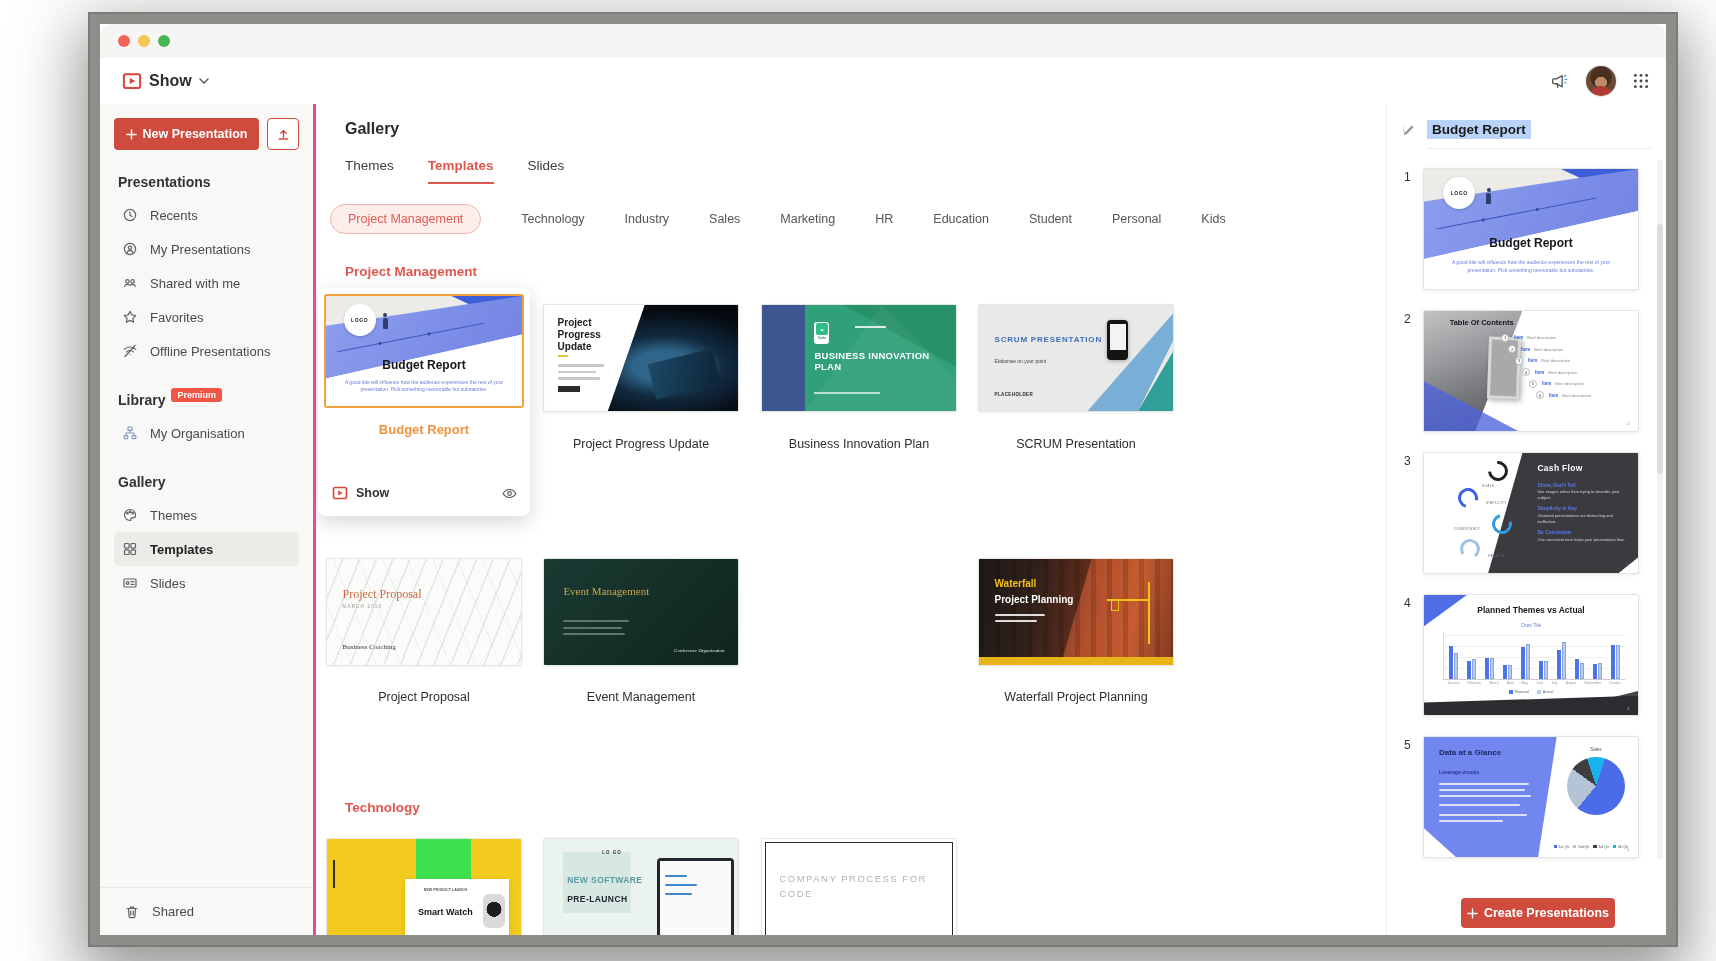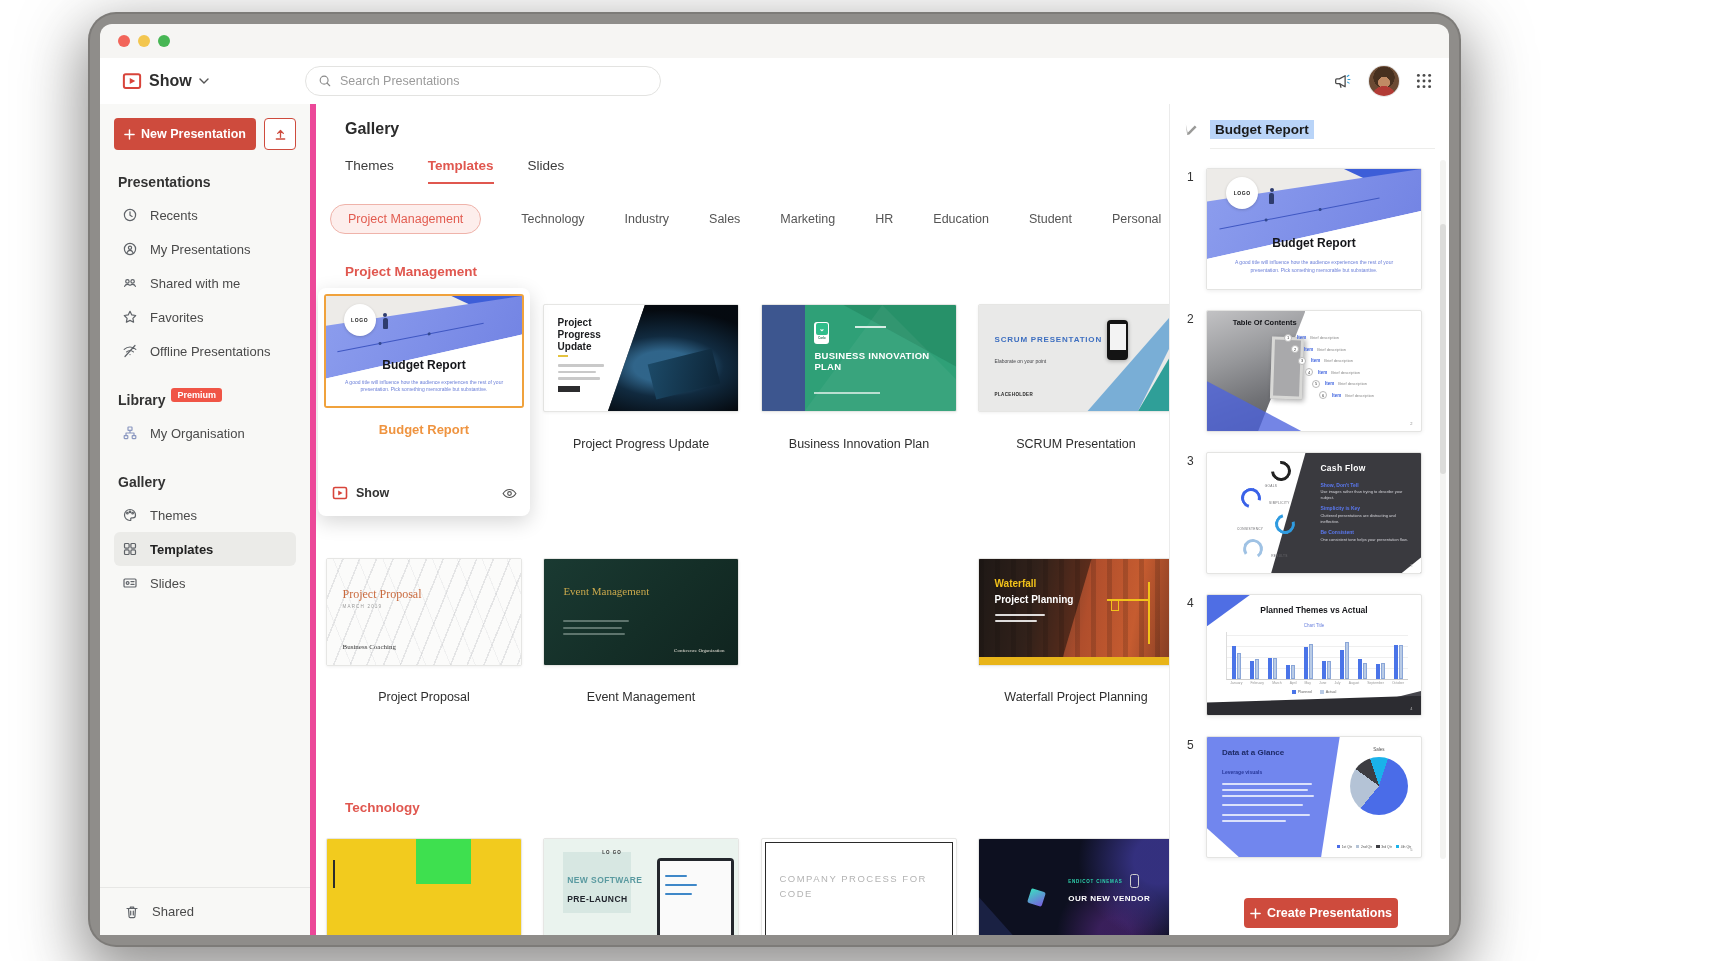--- a/index.html
+++ b/index.html
@@ -1,17 +1,17 @@
 <!DOCTYPE html>
 <html><head>
 <meta charset="utf-8">
 <style>
   *{margin:0;padding:0;box-sizing:border-box}
   html,body{width:1716px;height:961px;background:#fff;font-family:"Liberation Sans",sans-serif;overflow:hidden}
-  .window{position:absolute;left:100px;top:24px;width:1349px;height:911px;background:#fff;border-radius:16px;
+  .window{position:absolute;left:100px;top:24px;width:1566px;height:911px;background:#fff;border-radius:0;
     box-shadow:0 0 0 10px #8f8d8a,0 0 0 12px #7d7b78,0 22px 60px 20px rgba(60,58,56,.55)}
   
   .titlebar{height:34px;background:#f6f5f3;border-radius:12px 12px 0 0;display:flex;align-items:center;padding-left:18px;gap:8px}
   .tl{width:12px;height:12px;border-radius:50%}
   .tl.red{background:#f2655a}.tl.yel{background:#f3c64f}.tl.grn{background:#47b654}
   
   .header{height:46px;background:#fff;position:relative;display:flex;align-items:center}
   .brand{display:flex;align-items:center;gap:7px;margin-left:22px;cursor:pointer}
   .brand-name{font-size:16px;font-weight:700;color:#2e2e2e}
   .searchbar{position:absolute;left:205px;width:356px;height:30px;border:1px solid #e3e3e1;border-radius:15px;background:#fff;display:flex;align-items:center;padding:0 12px;gap:8px}
@@ -19,21 +19,21 @@
   .searchbar input::placeholder{color:#9b9b9b}
   .hright{position:absolute;right:16px;display:flex;align-items:center;gap:16px}
   .avatar{width:30px;height:30px;border-radius:50%;background:
     radial-gradient(circle at 50% 108%, #b23b35 0 34%, transparent 35%),
     radial-gradient(circle at 50% 55%, #c08a64 0 26%, transparent 27%),
     radial-gradient(circle at 50% 38%, #47301f 0 44%, transparent 45%),
     #6b4a33;box-shadow:0 0 0 1px #e8e8e8}
   
   .bodyrow{display:flex;height:831px}
   
-  .sidebar{width:216px;background:#f8f8f6;border-right:6px solid #ec4899;position:relative;padding:14px 14px 0 14px;flex:none}
+  .sidebar{width:216px;background:#f8f8f6;border-right:3px solid #ec4899;position:relative;padding:14px 14px 0 14px;flex:none}
   .btnrow{display:flex;gap:8px}
   .btn-new{flex:1;height:32px;background:#ce4b3d;border-radius:4px;color:#fff;font-size:12.5px;font-weight:700;display:flex;align-items:center;justify-content:center;gap:6px;cursor:pointer}
   .btn-upload{width:32px;height:32px;background:#fff;border:1px solid #ce4b3d;border-radius:4px;display:flex;align-items:center;justify-content:center;cursor:pointer}
   .side-h{font-size:14px;font-weight:700;color:#333;margin:24px 0 8px 4px;display:flex;align-items:center;gap:6px}
   .badge{background:#f05546;color:#fff;font-size:9px;font-weight:700;border-radius:3px;padding:2px 6px;position:relative;top:-5px}
   .side-item{height:34px;display:flex;align-items:center;gap:12px;padding-left:8px;font-size:13px;color:#4a4a4a;border-radius:6px;cursor:pointer}
   .side-item.active{background:#ebebe8;color:#222;font-weight:700}
   .s-icon{width:16px;height:16px;display:inline-flex}
   .s-icon svg{stroke:#5f6368;fill:none;stroke-width:1.2;stroke-linecap:round;stroke-linejoin:round}
   .icon-organisation svg{stroke:#8a97c0}
@@ -232,29 +232,20 @@
             <rect x="1.5" y="2.5" width="13" height="11" rx="1.5" fill="none" stroke="#d8443a" stroke-width="1.6"></rect>
             <path d="M6.2 5.6v4.8L10.6 8z" fill="#d8443a"></path>
           </svg>
         </span>
       <span class="brand-name">Show</span>
       <span>
           <svg width="10" height="7" viewBox="0 0 10 7">
             <path d="M1 1l4 4 4-4" fill="none" stroke="#555" stroke-width="1.4" stroke-linecap="round"></path>
           </svg>
         </span>
-    </div>
-    <div class="searchbar">
-      <span>
-          <svg width="14" height="14" viewBox="0 0 16 16">
-            <circle cx="7" cy="7" r="4.5" fill="none" stroke="#8a8a8a" stroke-width="1.3"></circle>
-            <path d="M10.3 10.3 13.4 13.4" stroke="#8a8a8a" stroke-width="1.3" stroke-linecap="round"></path>
-          </svg>
-        </span>
-      <input type="text" placeholder="Search Presentations" style="">
     </div>
     <div class="hright">
       <span>
           <svg width="21" height="21" viewBox="0 0 20 20">
             <path d="M12.5 4.5 7 7.5H4.5a1 1 0 0 0-1 1v2.5a1 1 0 0 0 1 1H7l5.5 3z" fill="none" stroke="#4a4a4a" stroke-width="1.2" stroke-linejoin="round"></path>
             <path d="M7.5 12.2l1 3.3" stroke="#4a4a4a" stroke-width="1.2" stroke-linecap="round"></path>
             <path d="M14.5 5.2l1.6-1.1M15.2 8h1.9M14.8 10.6l1.5 1" stroke="#2f9fd8" stroke-width="1" stroke-linecap="round"></path>
           </svg>
         </span>
       <span class="avatar"></span>
@@ -535,20 +526,25 @@
         <div class="card-label" style="top:132px">Waterfall Project Planning</div>
       </div>
 
       <div class="sec-h" style="left:29px;top:696px">Technology</div>
 
       <div class="card" style="left:10px;top:734px">
         <div class="thumb">
             <i class="sw-bg"></i>
             <i class="sw-green"></i>
             <i class="sw-side"></i>
+          <div class="sw-panel">
+              <div class="sw-k">NEW PRODUCT LAUNCH</div>
+            <div class="sw-t">Smart Watch</div>
+            <i class="sw-watch"></i>
+            </div>
         </div>
       </div>
       <div class="card" style="left:227px;top:734px">
         <div class="thumb">
             <i class="ns-bg"></i>
             <i class="ns-chip"></i>
           <div class="ns-logo">LO GO</div>
           <div class="ns-t1">NEW SOFTWARE</div>
           <div class="ns-t2">PRE-LAUNCH</div>
           <div class="ns-laptop">
@@ -557,30 +553,20 @@
                 <i style="top:30%;width:45%"></i>
                 <i style="top:42%;width:38%"></i>
               </div>
             </div>
         </div>
       </div>
       <div class="card" style="left:445px;top:734px">
         <div class="thumb">
             <i class="cp-bg"></i>
           <div class="cp-t">COMPANY PROCESS FOR CODE</div>
-        </div>
-      </div>
-      <div class="card" style="left:662px;top:734px">
-        <div class="thumb">
-            <i class="vn-bg"></i>
-            <i class="vn-poly"></i>
-            <i class="vn-card"></i>
-          <div class="vn-brand">ENDICOT CINEMAS</div>
-          <i class="vn-watch"></i>
-          <div class="vn-t">OUR NEW VENDOR</div>
         </div>
       </div>
     </div>
 
     <div class="rpanel">
       <span class="rp-pencil">
           <svg width="14" height="14" viewBox="0 0 16 16">
             <path d="M2.5 13.5.9 1.2 3 11 3.8zM3 11 11.2 2.8l2 2L5 13z" fill="#9a9a98"></path>
             <path d="M3 11l8.2-8.2 2 2L5 13l-2.6.6z" fill="#9a9a98"></path>
           </svg>

